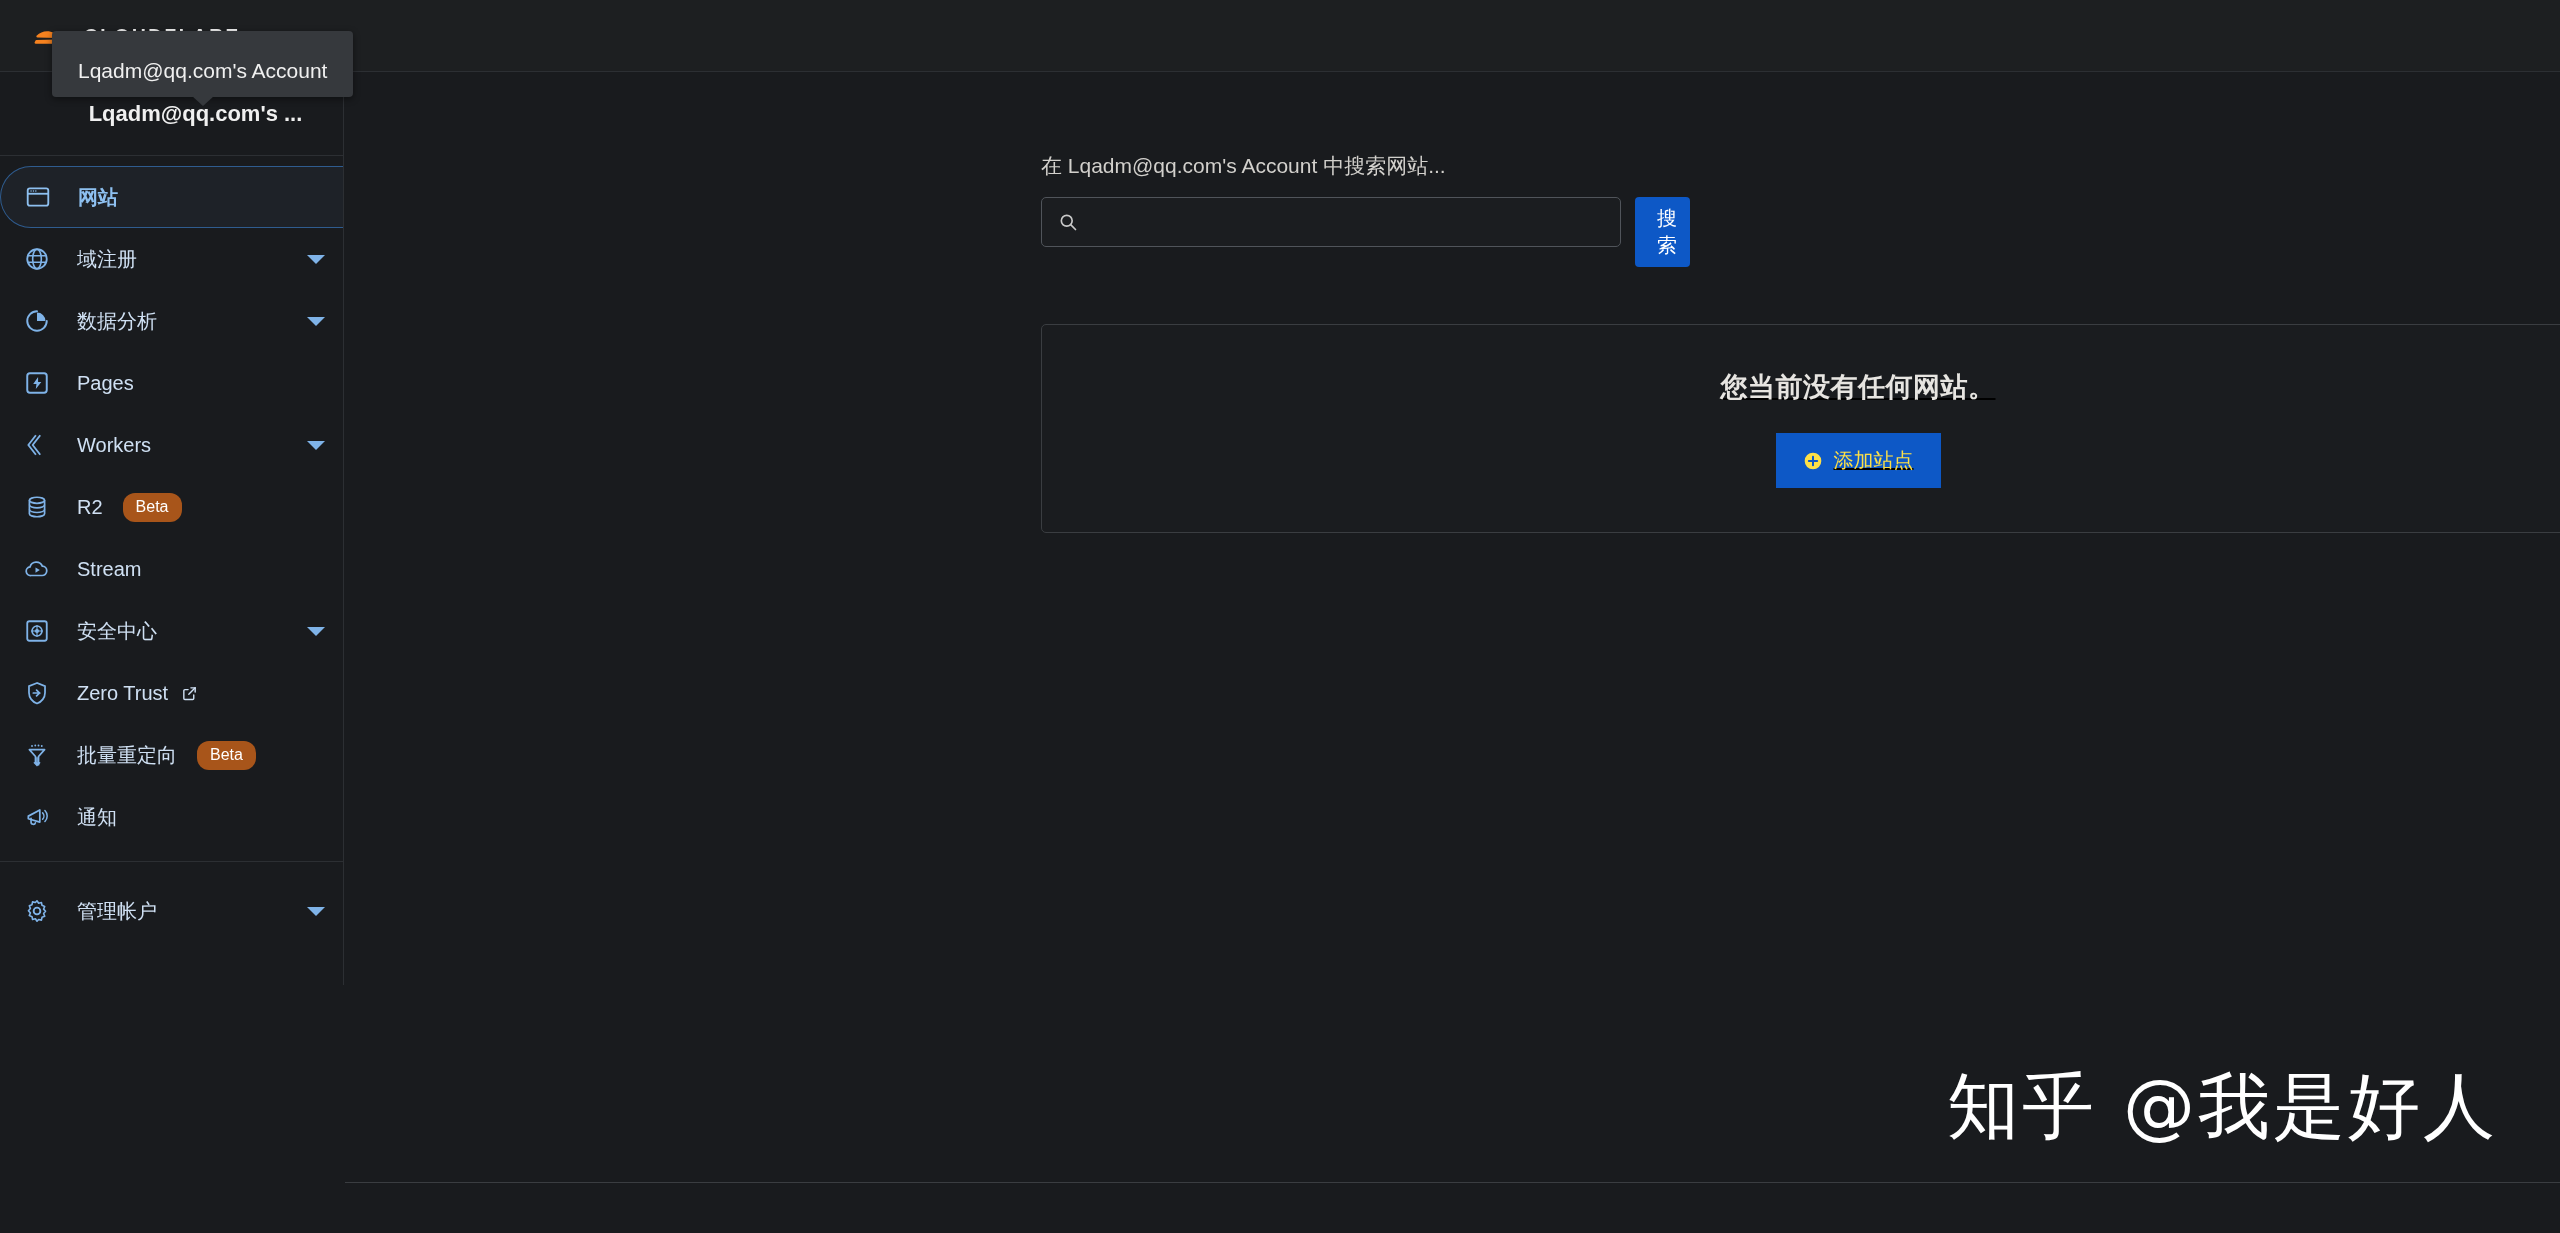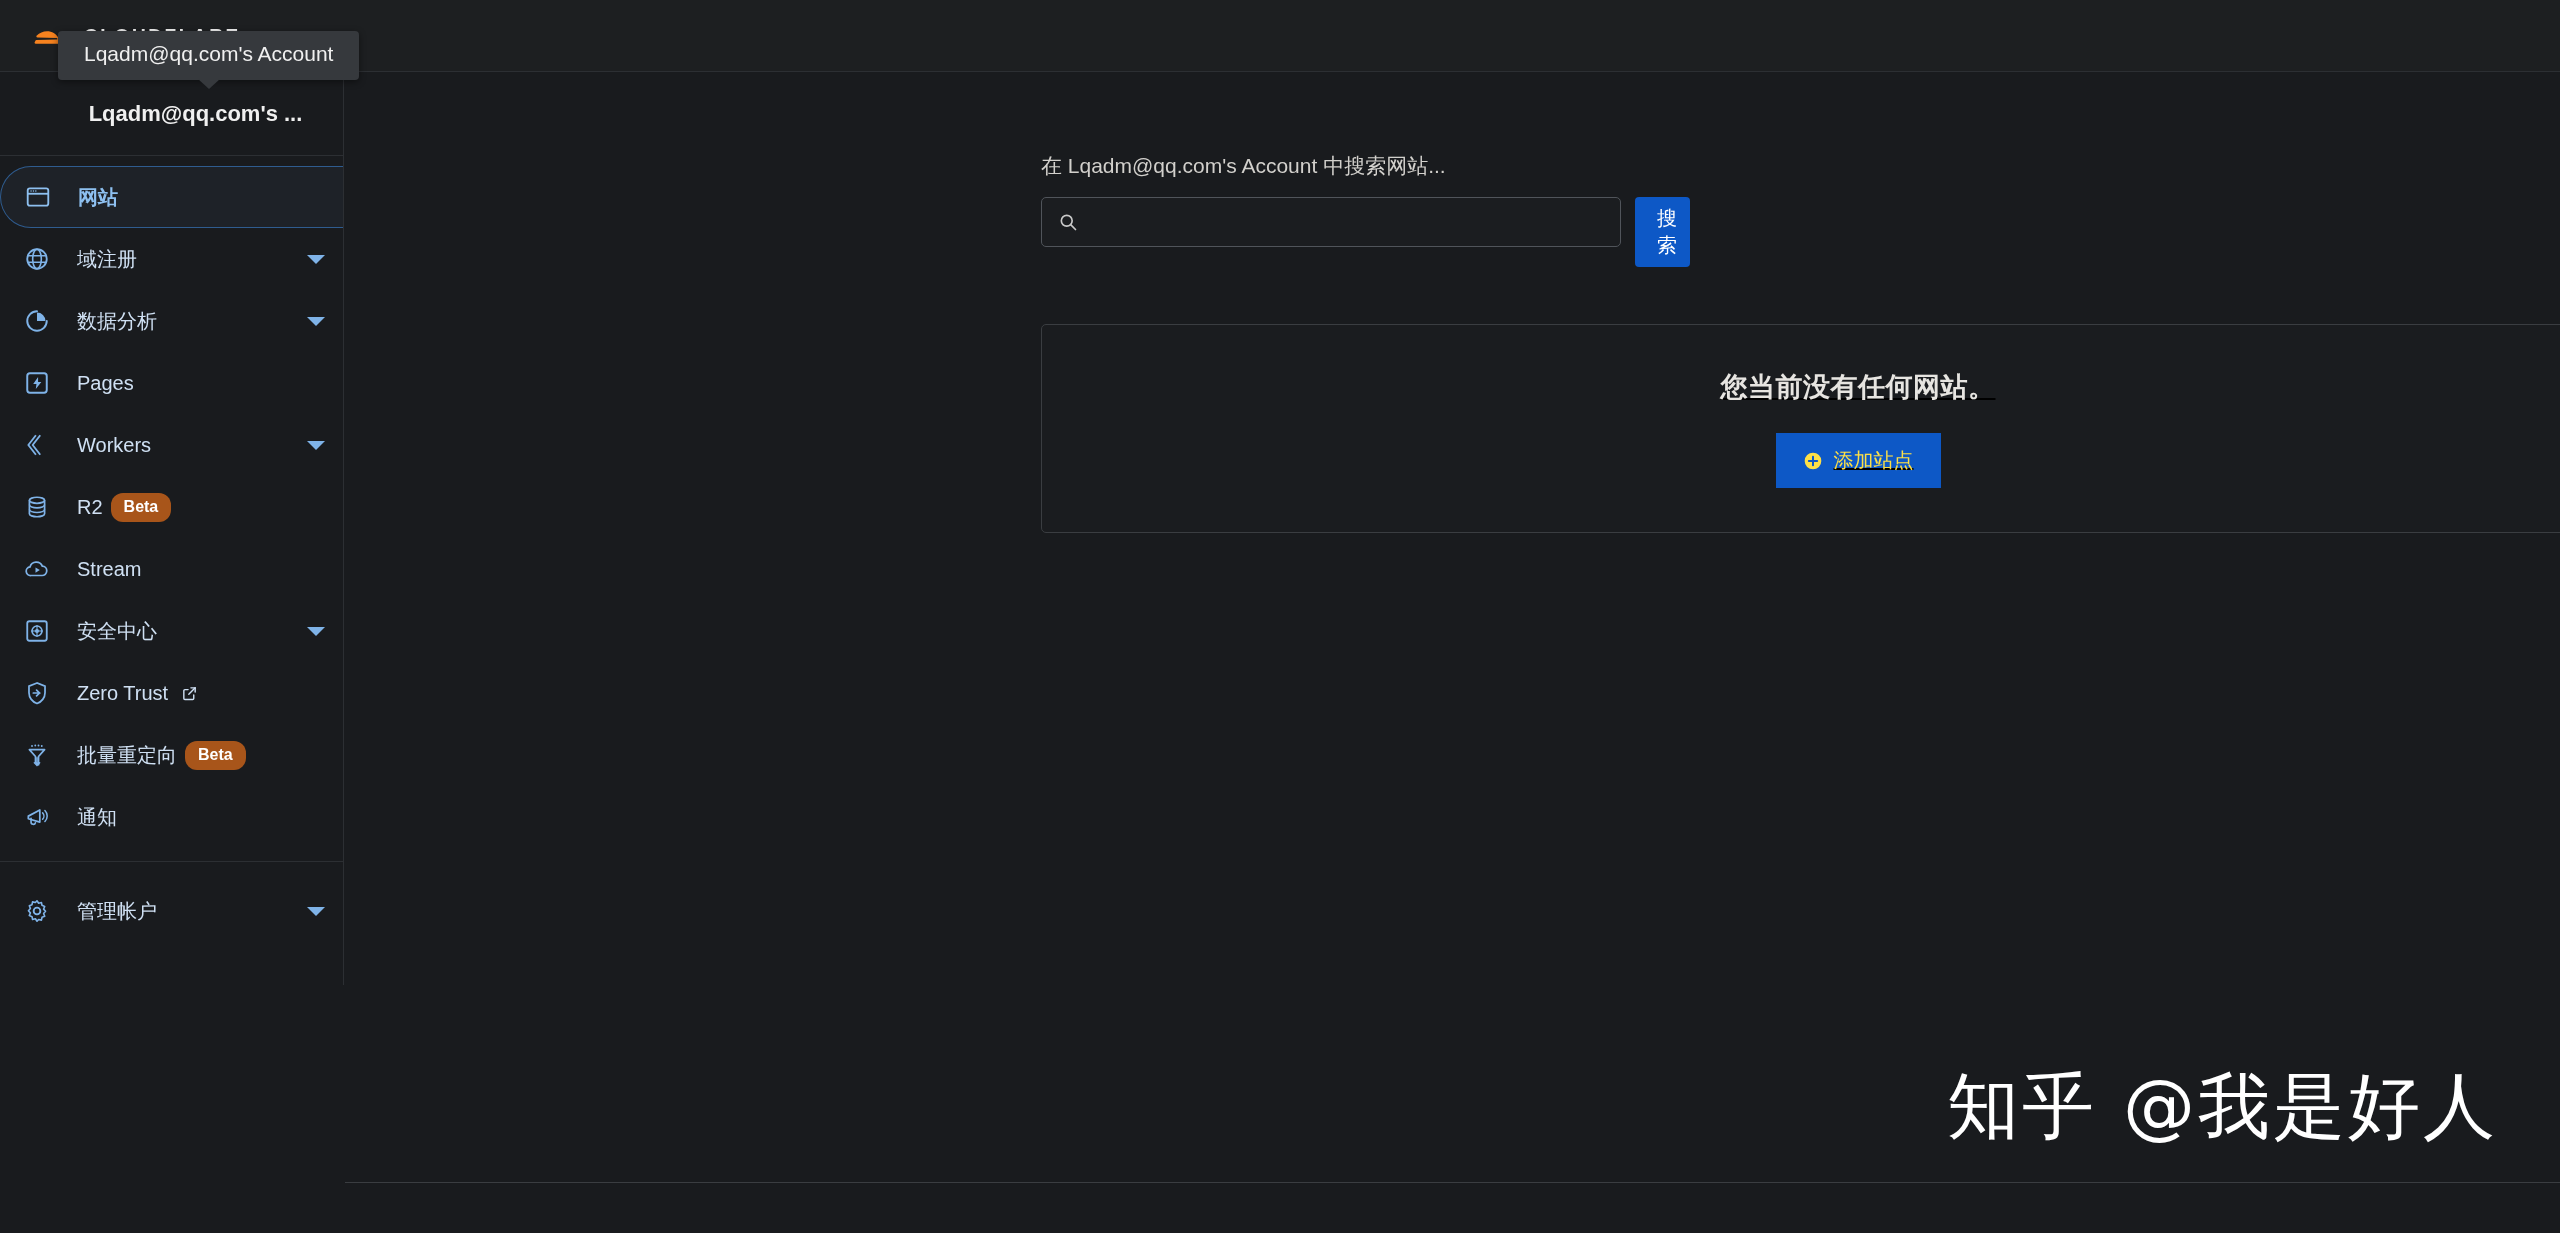--- a/index.html
+++ b/index.html
@@ -42,27 +42,27 @@
     color: #f2f2f2;
     font-size: 19px;
     font-weight: 700;
     letter-spacing: 2.6px;
     white-space: nowrap;
   }
 
   
   .tooltip {
     position: absolute;
-    left: 58px;
+    left: 52px;
     top: 31px;
     background: #36393d;
     color: #f0f0f0;
     font-size: 21px;
     line-height: 1;
-    padding: 12px 26px 16px 26px;
+    padding: 29px 26px 16px 26px;
     border-radius: 4px;
     white-space: nowrap;
     z-index: 40;
     box-shadow: 0 2px 7px rgba(0,0,0,.45);
   }
   .tooltip::after {
     content: "";
     position: absolute;
     left: 50%;
     bottom: -9px;
@@ -134,27 +134,27 @@
     border-right: none;
     border-top-left-radius: 34px;
     border-bottom-left-radius: 34px;
     margin-left: 0;
     height: 62px;
   }
   .nav-item.active .nav-label { color: #8ec0f0; font-weight: 700; }
   .nav-item.active .ic { color: #8ec0f0; }
 
   .badge {
-    margin-left: 8px;
+    margin-left: 20px;
     font-size: 16px;
     line-height: 1;
     padding: 6px 13px 7px 13px;
     border-radius: 12px;
     white-space: nowrap;
-    font-weight: 700;
+    font-weight: 400;
   }
   .badge.beta { background: #a8551a; color: #ffffff; }
   .badge.new  { background: #3c4044; color: #e8e8e8; }
 
   .chev {
     margin-left: auto;
     width: 0; height: 0;
     border-left: 9px solid transparent;
     border-right: 9px solid transparent;
     border-top: 9px solid #7fb3e8;

